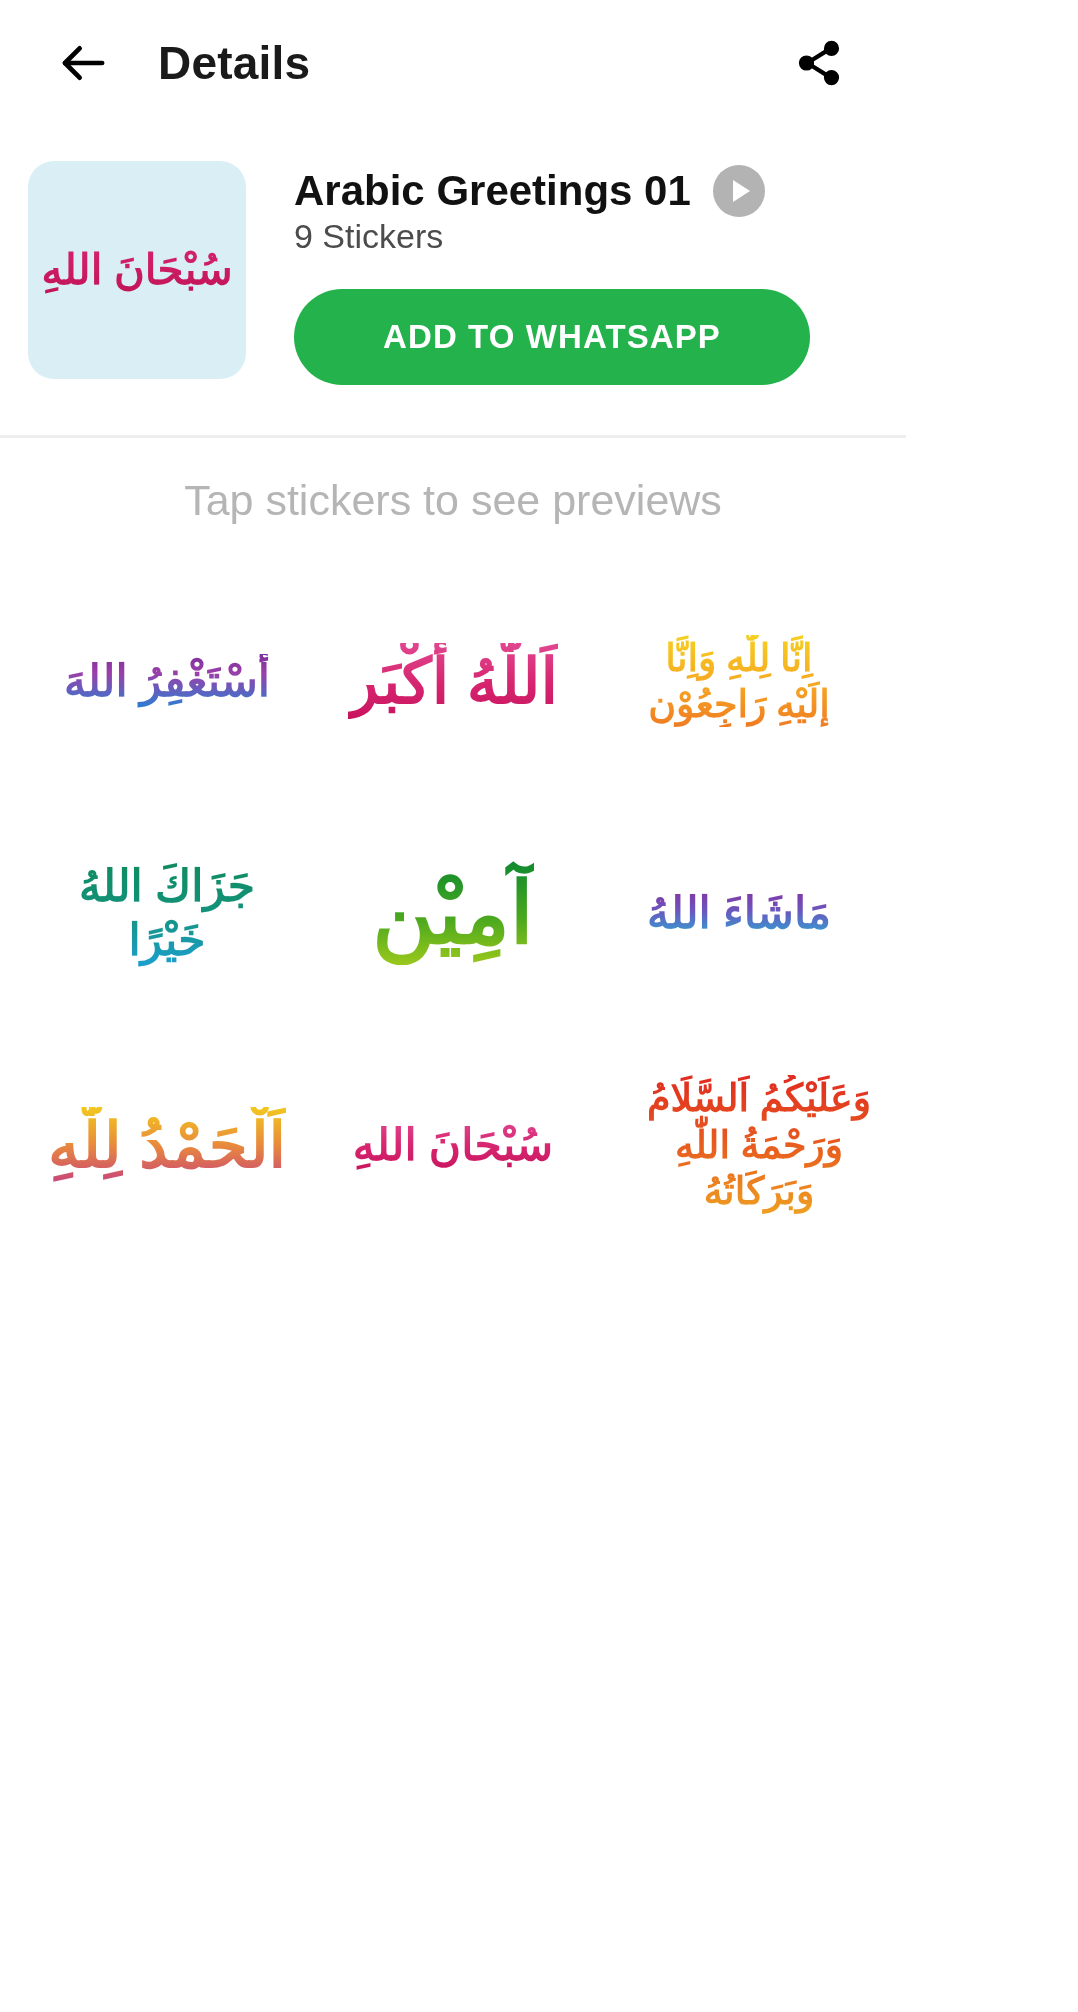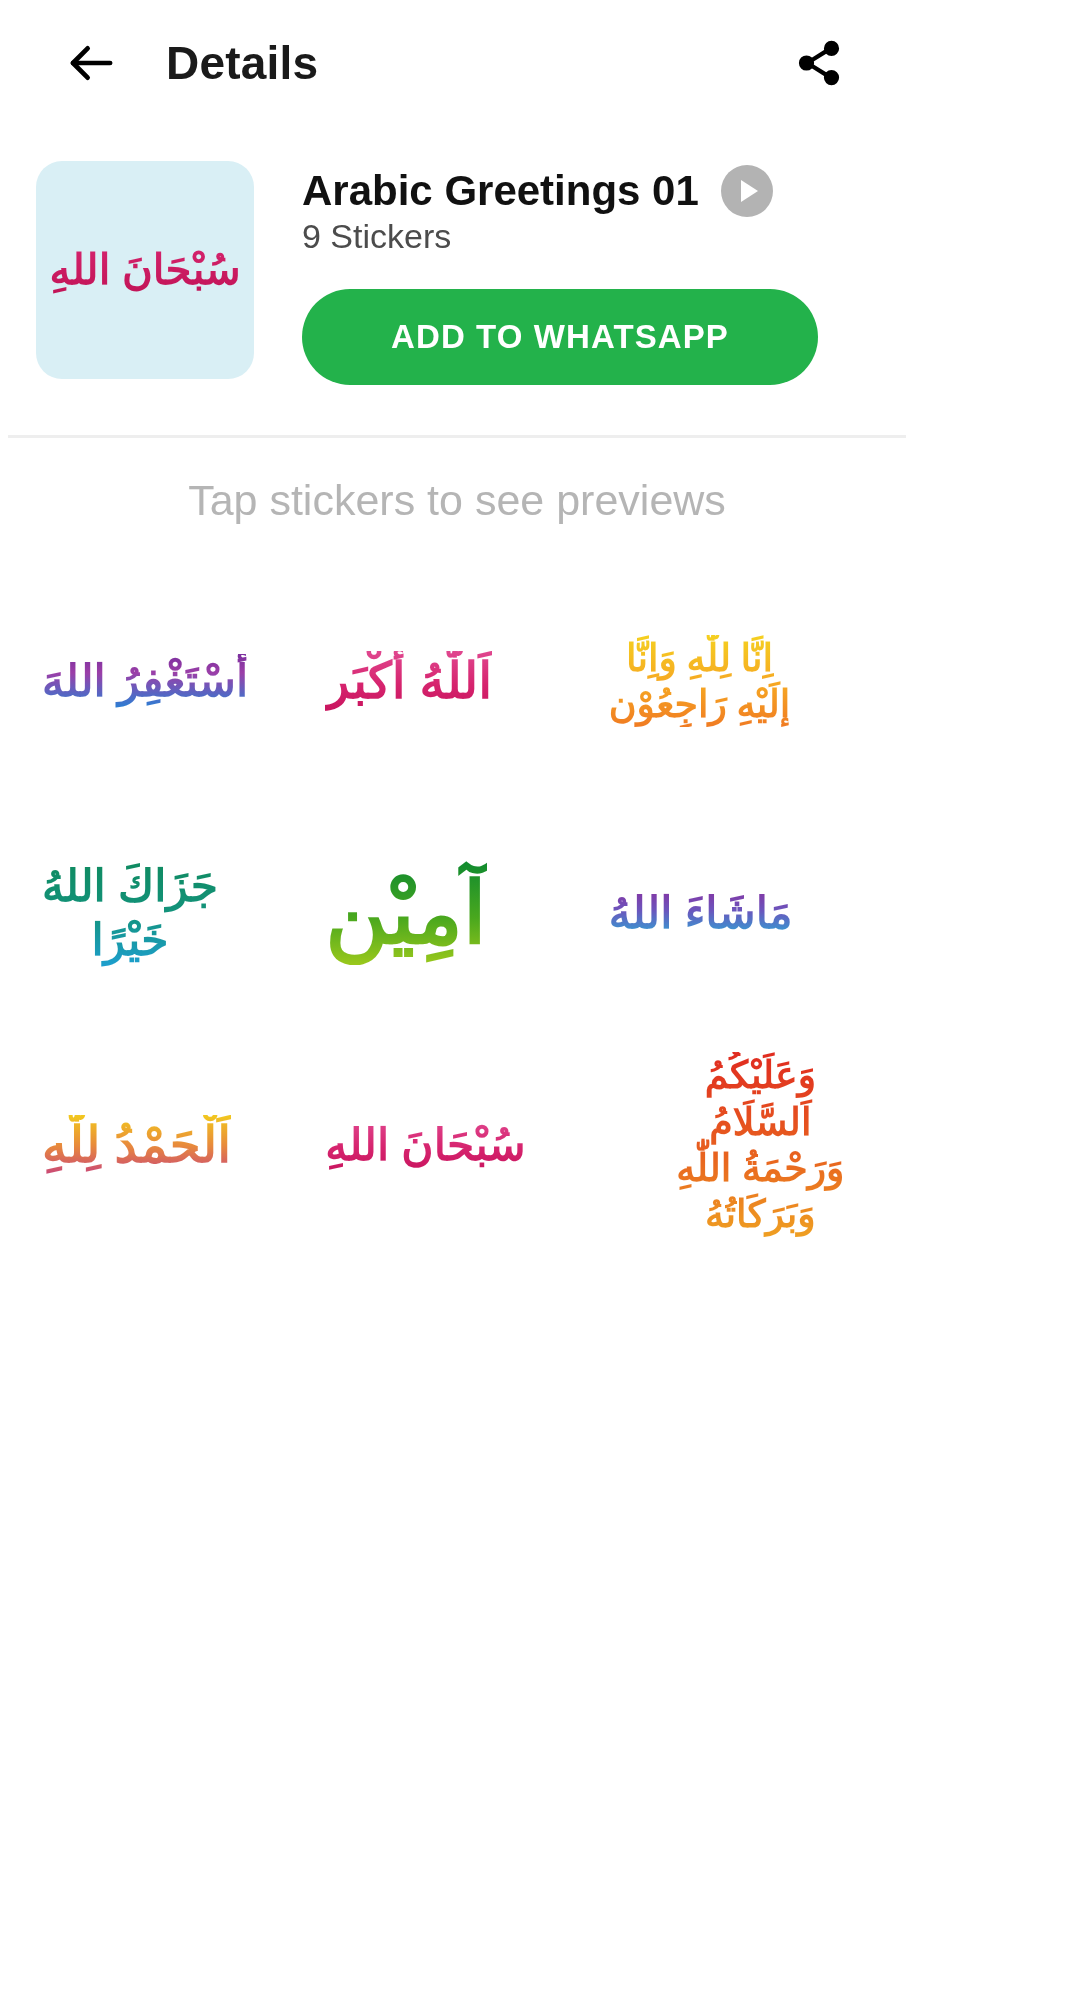--- a/index.html
+++ b/index.html
@@ -2,21 +2,21 @@
 <html><head>
 <meta charset="utf-8">
 <style>
   * { box-sizing: border-box; margin: 0; padding: 0; }
   html, body {
     width: 1078px; height: 2012px;
     background: #ffffff;
     font-family: "Liberation Sans", sans-serif;
     overflow: hidden;
   }
-  .screen { position: relative; width: 906px; height: 2012px; background:#fff;padding-left:8px; }
+  .screen { position: relative; width: 906px; height: 2012px; background:#fff; }
 
   
   .toolbar {
     height: 125px;
     display: flex; align-items: center;
     padding: 0 44px 0 40px;
     background: #ffffff;
   }
   .icon-btn {
     width: 86px; height: 86px;
@@ -113,37 +113,37 @@
   }
 
   
   .grid {
     display: grid;
     grid-template-columns: repeat(3, 1fr);
     grid-auto-rows: 232px;
     padding: 40px 24px 0 24px;
   }
   .sticker-cell {
-    display: flex; align-items: center; 
+    display: flex; align-items: center; justify-content: center;
     padding: 10px;
     cursor: pointer;
   }
   .sticker-art {
     direction: rtl;
     font-weight: bold;
     text-align: center;
     line-height: 1.22;
     -webkit-background-clip: text; background-clip: text;
     color: transparent; -webkit-text-fill-color: transparent;
     white-space: pre-line;
     max-width: 100%;
   }
   .sz-s  { font-size: 38px; }
   .sz-m  { font-size: 44px; }
-  .sz-l  { font-size: 50px; }
+  .sz-l  { font-size: 63px; }
   .sz-xl { font-size: 86px; }
 
   .g-purple-blue  { background-image: linear-gradient(180deg,#7b2f9e 0%, #9b3fa8 35%, #2a7fd4 100%); }
   .g-pink         { background-image: linear-gradient(180deg,#e0478f 0%, #d6246e 55%, #c8145e 100%); }
   .g-yellow-orng  { background-image: linear-gradient(180deg,#f5d020 0%, #f6a623 55%, #f07b22 100%); font-family: Liberation Serif, serif; }
   .g-green-teal   { background-image: linear-gradient(180deg,#0f8a5f 0%, #13937c 50%, #1d9fd0 100%); }
   .g-green-lime   { background-image: linear-gradient(180deg,#0f8a2f 0%, #4aa81e 55%, #9ac81c 100%); }
   .g-purple-cyan  { background-image: linear-gradient(180deg,#8a2f9e 0%, #6b55bd 45%, #26b0d8 100%); }
   .g-yellow-pink  { background-image: linear-gradient(180deg,#f2c81e 0%, #e88a3c 50%, #c8447a 100%); }
   .g-red-orange   { background-image: linear-gradient(180deg,#e02b20 0%, #e8621f 55%, #efa022 100%); margin-left: 40px; }

